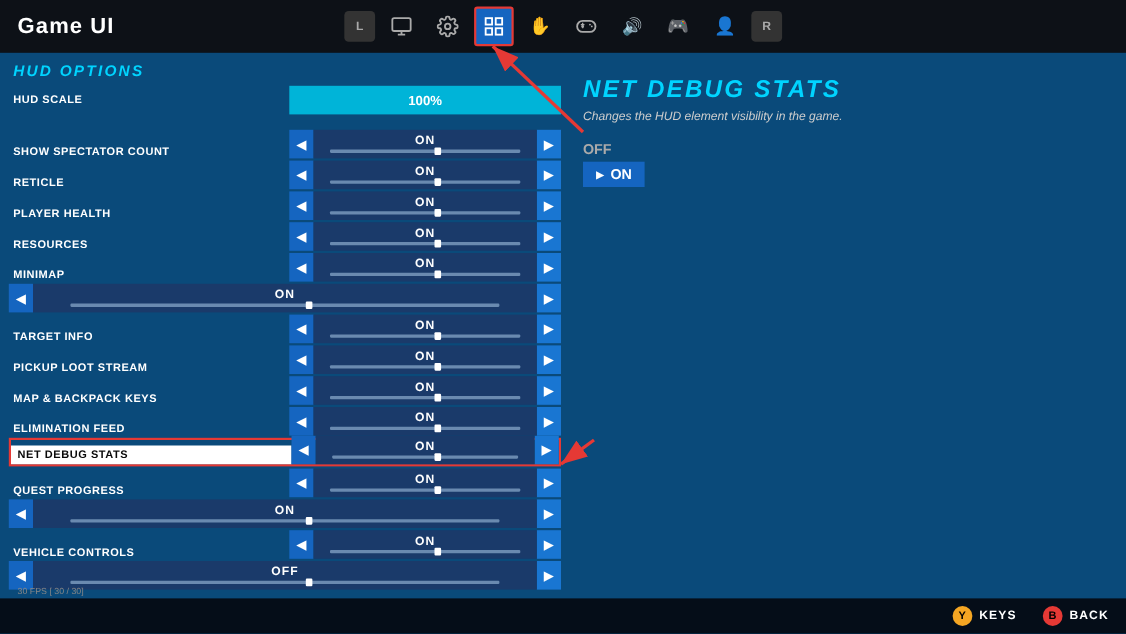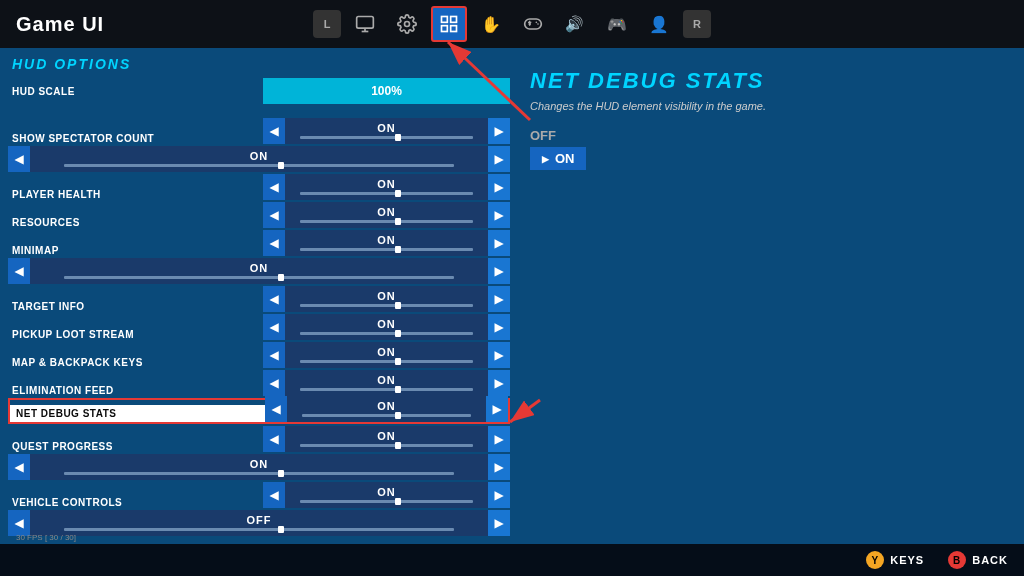--- a/index.html
+++ b/index.html
@@ -362,20 +362,21 @@
             <div class="value-box">
               <span class="value-text">ON</span>
               <div class="slider-bar">
                 <div class="slider-thumb"></div>
               </div>
             </div>
             <div class="arrow-btn" style="background: rgb(25, 118, 210);">▶</div>
           </div>
         </div>
         <div class="settings-row">
+          <div class="settings-label">RETICLE</div>
           <div class="control-group">
             <div class="arrow-btn">◀</div>
             <div class="value-box">
               <span class="value-text">ON</span>
               <div class="slider-bar">
                 <div class="slider-thumb"></div>
               </div>
             </div>
             <div class="arrow-btn" style="background: rgb(25, 118, 210);">▶</div>
           </div>

